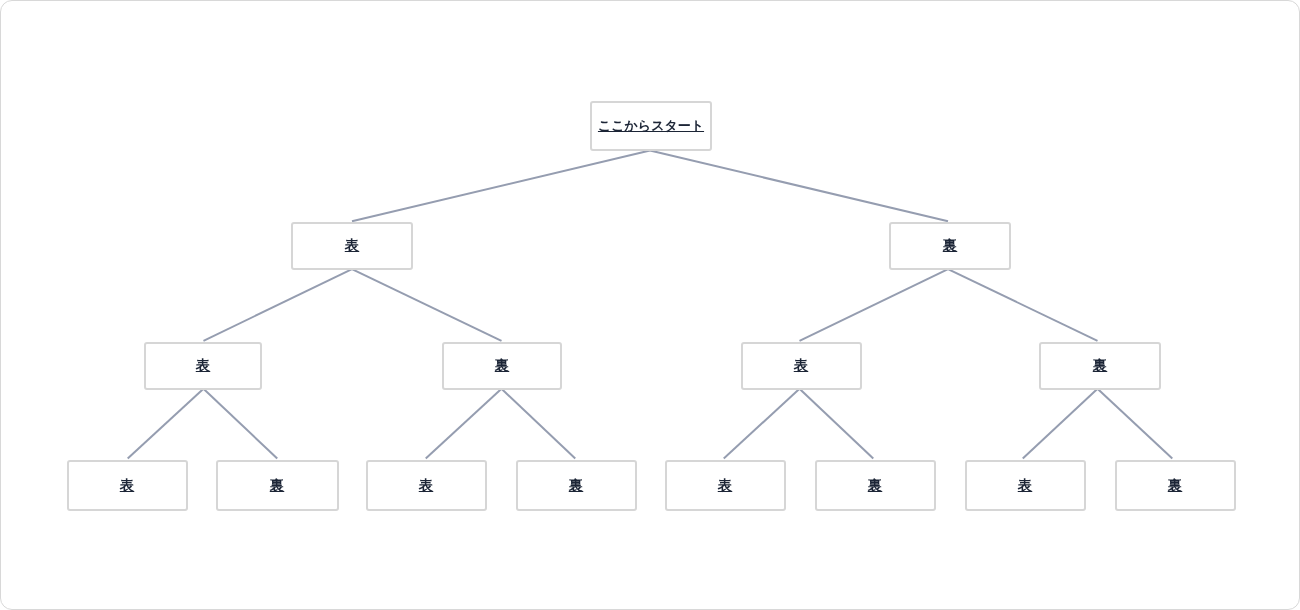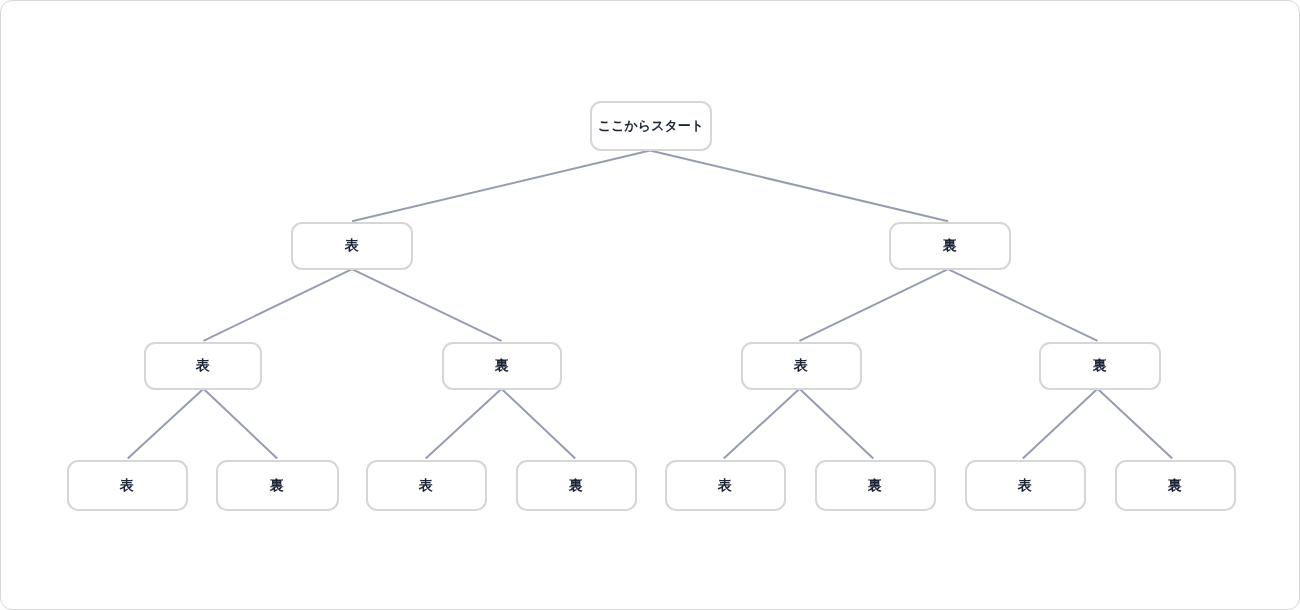--- a/index.html
+++ b/index.html
@@ -36,26 +36,27 @@
     height: 100%;
   }
   .node {
     position: absolute;
     box-sizing: border-box;
     display: flex;
     align-items: center;
     justify-content: center;
     background: var(--node-bg, #ffffff);
     border: 2px solid var(--node-border, #d6d6d6);
-    border-radius: 11px;
+    border-radius: 3px;
     color: var(--node-text, #1c2536);
     font-weight: 700;
     font-size: 14px;
     white-space: nowrap;
     letter-spacing: 0.5px;
+    text-decoration: underline;
   }
   .node.root {
     font-size: 13px;
     letter-spacing: 0;
   }
 </style>
 </head>
 <body>
 
 <div class="canvas" style="--canvas-bg: #ffffff; --canvas-border: #d8d8d8; --node-bg: #ffffff; --node-border: #d6d6d6; --node-text: #1c2536;">

